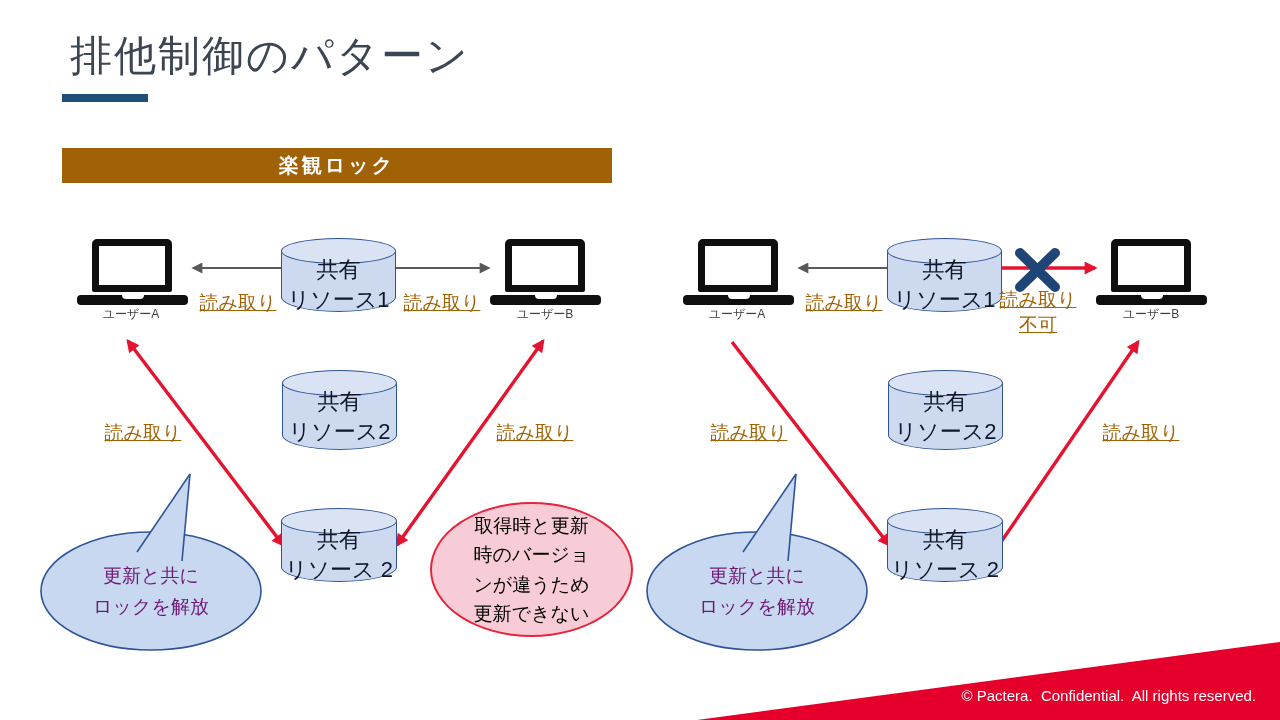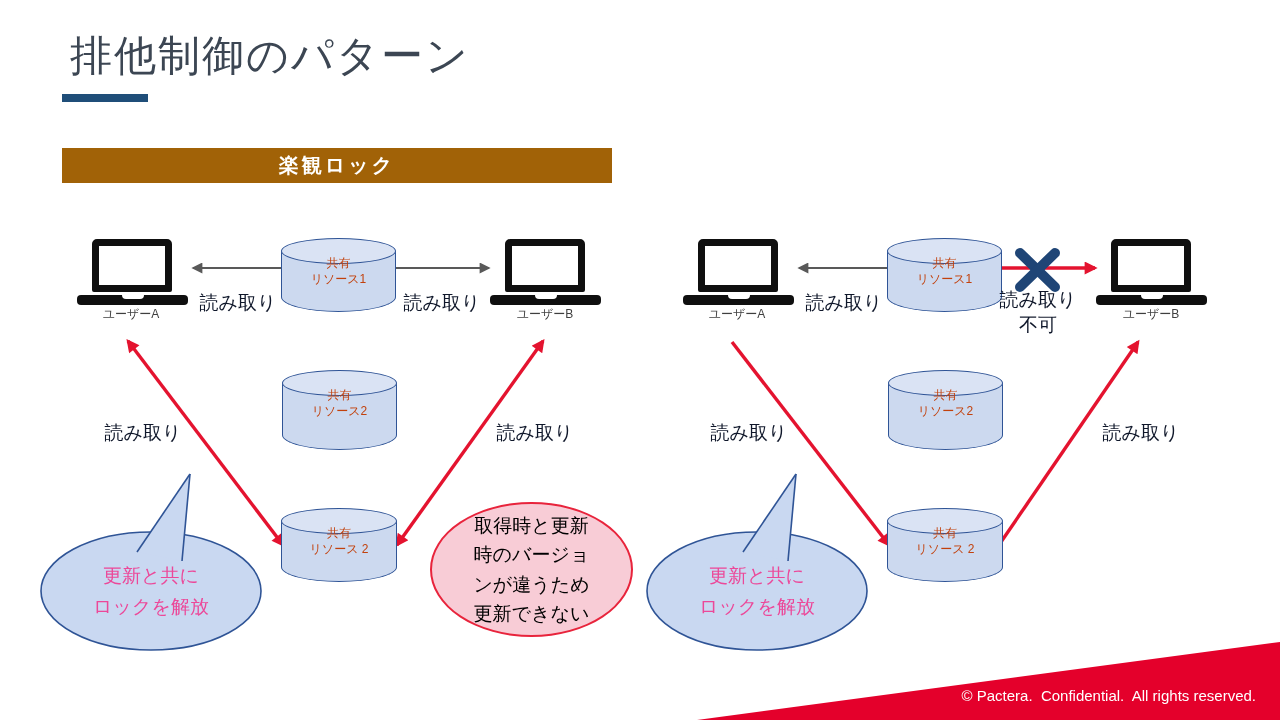--- a/index.html
+++ b/index.html
@@ -37,43 +37,43 @@
   }
   .laptop .base{
     position:absolute;left:0;top:56px;width:111px;height:10px;background:#0f0f0f;border-radius:4px;
   }
   .laptop .base::after{
     content:"";position:absolute;left:50%;top:0;transform:translateX(-50%);
     width:22px;height:4px;background:#ffffff;border-radius:0 0 4px 4px;
   }
   .user-label{position:absolute;width:130px;text-align:center;font-size:12px;color:#3f3f3f;}
   .read-label{
-    position:absolute;font-size:19px;color:#0f172a;text-align:center;
-    white-space:pre-line;line-height:1.3;
+    position:absolute;font-size:19px;color:#a16207;text-align:center;
+    white-space:pre-line;line-height:1.3;text-decoration:underline;
   }
   
   .db{position:absolute;}
   .db .db-body{
     position:absolute;left:0;top:13px;right:0;bottom:0;box-sizing:border-box;
     background:#ccd9ef;border:1.6px solid #2f5496;border-top:none;
     border-radius:0 0 50% 50% / 0 0 15px 15px;
   }
   .db .db-el{
     position:absolute;left:0;top:0;right:0;height:26px;box-sizing:border-box;
     background:#dae3f4;border:1.6px solid #2f5496;border-radius:50%;
   }
   .db .db-label{
     position:absolute;left:0;right:0;top:17px;text-align:center;
-    font-size:12px;line-height:1.35;white-space:pre-line;color:#c2410c;
+    font-size:22px;line-height:1.35;white-space:pre-line;color:#0f172a;
   }
   
   .bubble-svg{position:absolute;left:-25px;top:320px;width:232px;height:192px;}
   .bubble-text{
     position:absolute;left:-6px;top:412px;width:190px;text-align:center;
-    font-size:19px;line-height:1.65;white-space:pre-line;color:#ec4899;
+    font-size:19px;line-height:1.65;white-space:pre-line;color:#701a75;
   }
   
   .pink{
     position:absolute;left:368px;top:354px;width:203px;height:135px;box-sizing:border-box;
     background:#f8ccd6;border:2px solid #e8243c;border-radius:50%;
     display:flex;align-items:center;justify-content:center;text-align:center;
     font-size:19px;line-height:1.55;white-space:pre-line;color:#000000;
   }
   
   .footer-svg{position:absolute;left:0;top:638px;width:1280px;height:82px;}

